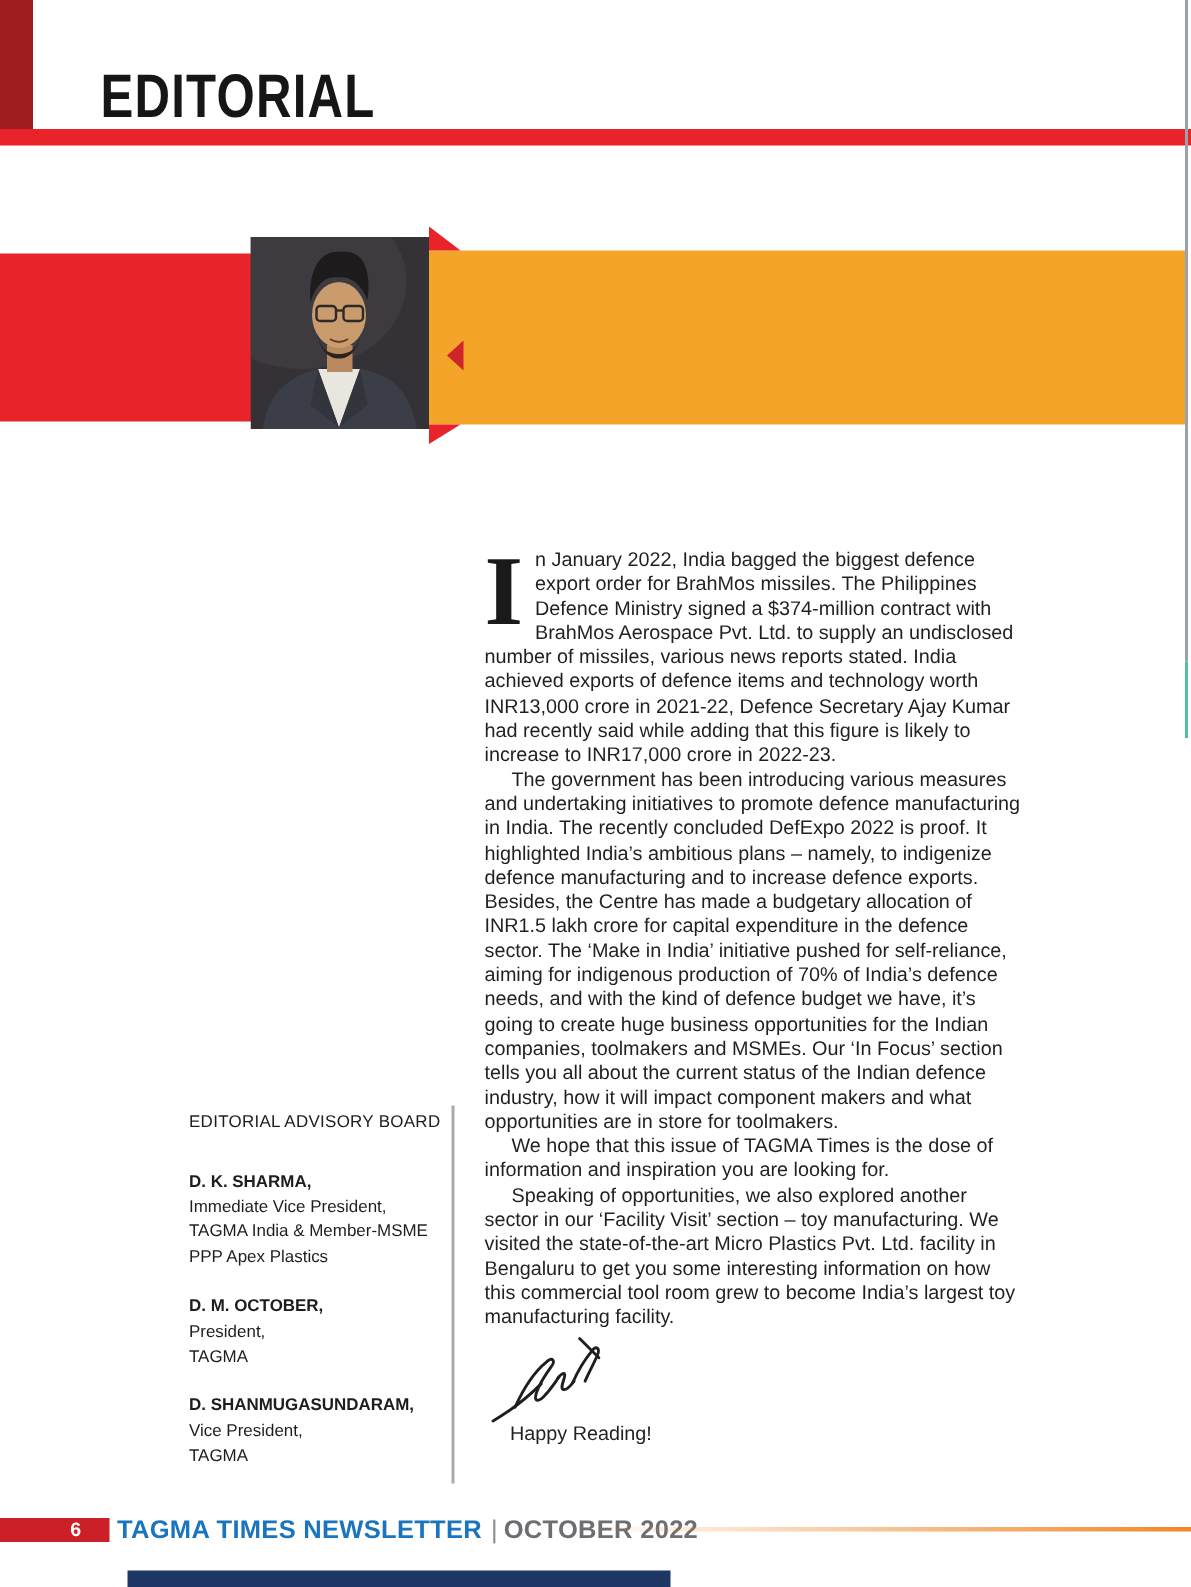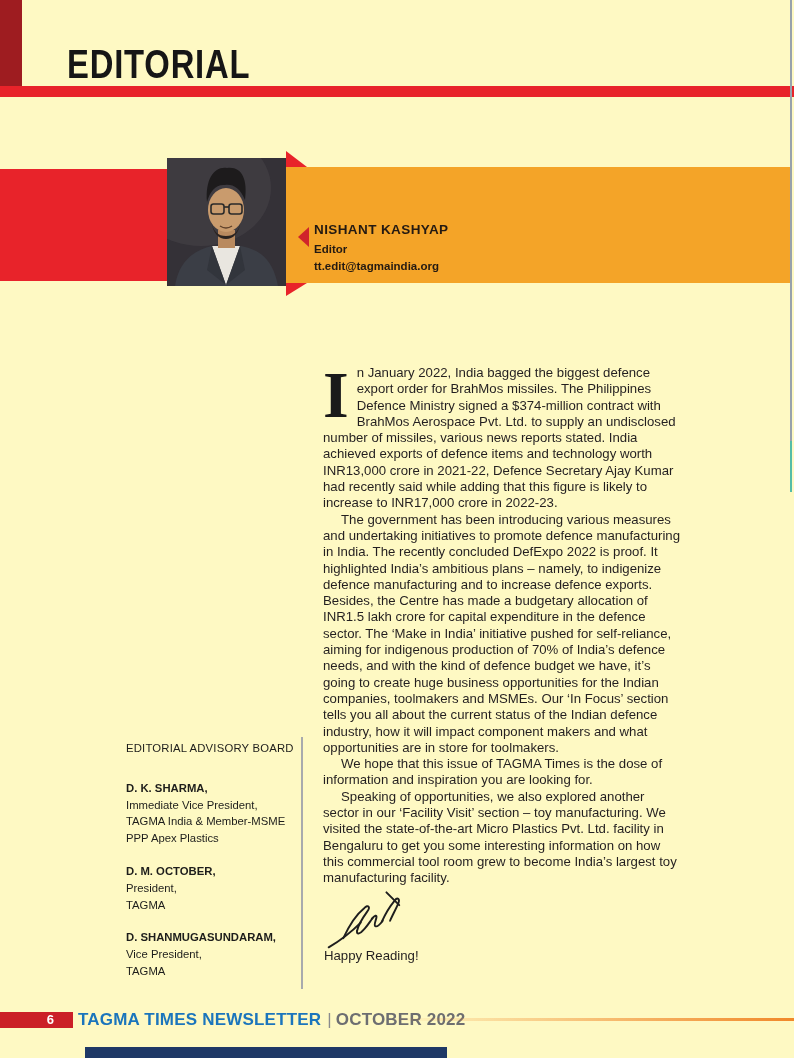--- a/index.html
+++ b/index.html
@@ -1,16 +1,16 @@
 <!DOCTYPE html>
 <html><head>
 <meta charset="utf-8">
 <style>
   html,body{margin:0;padding:0;background:#e9e9e9;}
-  .page{position:relative;width:794px;height:1058px;margin:0 auto;background:#fef9c3;
+  .page{position:relative;width:794px;height:1058px;margin:0 auto;background:#ffffff;
         font-family:"Liberation Sans",sans-serif;overflow:hidden;}
 
   
   .corner-bar{position:absolute;left:0;top:0;width:22px;height:86px;background:#9E1C20;}
   .editorial-heading{position:absolute;left:67px;top:44px;font-size:41px;line-height:41px;
         font-weight:600;color:#161616;letter-spacing:1px;transform:scaleX(.80);
         transform-origin:left center;white-space:nowrap;}
   .red-rule{position:absolute;left:0;top:86px;width:794px;height:11px;background:#E8232A;}
 
   
@@ -31,21 +31,21 @@
   .editor-email{font-size:11.5px;font-weight:700;}
 
   
   .article{position:absolute;left:323px;top:365px;width:361px;color:#231F20;
         font-size:13.2px;line-height:16.3px;}
   .article p{margin:0;}
   .article p.indent{text-indent:18px;}
   .dropcap{float:left;font-family:"Liberation Serif",serif;font-weight:700;
         font-size:66px;line-height:53px;padding:3px 8px 0 0;color:#1a1a1a;}
   .signature{position:absolute;left:323px;top:885px;}
-  .closing{position:absolute;left:324px;top:948px;font-size:13.2px;color:#231F20;}
+  .closing{position:absolute;left:340px;top:948px;font-size:13.2px;color:#231F20;}
 
   
   .advisory{position:absolute;left:126px;top:740px;width:168px;color:#1d1d1b;
         font-size:11.3px;line-height:16.8px;}
   .advisory-title{font-weight:400;letter-spacing:.2px;margin-bottom:23px;}
   .member{margin-bottom:16px;}
   .member-name{font-weight:700;}
   .column-divider{position:absolute;left:301px;top:737px;width:2px;height:252px;background:#A8AAAD;}
 
   
@@ -92,25 +92,20 @@
       <path d="M40 44 C 38 20 48 8 60 10 C 74 8 81 20 78 42 C 73 30 66 26 58 27 C 49 26 43 33 40 44 Z" fill="#1d1b1c"></path>
       <path d="M44 62 C 46 76 52 81 59 81 C 66 81 72 76 74 62 C 72 74 67 78 59 78 C 51 78 46 74 44 62 Z" fill="#2b2320"></path>
       <rect x="44" y="46" width="13" height="10" rx="2.5" fill="none" stroke="#2a2a2a" stroke-width="1.6"></rect>
       <rect x="62" y="46" width="13" height="10" rx="2.5" fill="none" stroke="#2a2a2a" stroke-width="1.6"></rect>
       <line x1="57" y1="49" x2="62" y2="49" stroke="#2a2a2a" stroke-width="1.6"></line>
       <path d="M53 68 Q 59 72 65 68" fill="none" stroke="#5f402a" stroke-width="1.4"></path>
     </svg>
   </div>
 
   <div class="arrow-marker"></div>
-  <div class="banner-text">
-    <div class="editor-name">NISHANT KASHYAP</div>
-    <div class="editor-role">Editor</div>
-    <div class="editor-email">tt.edit@tagmaindia.org</div>
-  </div>
 
   <div class="article">
     <p>
       <span class="dropcap">I</span><span>n January 2022, India bagged the biggest defence export order for BrahMos missiles. The Philippines Defence Ministry signed a $374-million contract with BrahMos Aerospace Pvt. Ltd. to supply an undisclosed number of missiles, various news reports stated. India achieved exports of defence items and technology worth INR13,000 crore in 2021-22, Defence Secretary Ajay Kumar had recently said while adding that this figure is likely to increase to INR17,000 crore in 2022-23.</span>
     </p>
     <p class="indent">The government has been introducing various measures and undertaking initiatives to promote defence manufacturing in India. The recently concluded DefExpo 2022 is proof. It highlighted India’s ambitious plans – namely, to indigenize defence manufacturing and to increase defence exports. Besides, the Centre has made a budgetary allocation of INR1.5 lakh crore for capital expenditure in the defence sector. The ‘Make in India’ initiative pushed for self-reliance, aiming for indigenous production of 70% of India’s defence needs, and with the kind of defence budget we have, it’s going to create huge business opportunities for the Indian companies, toolmakers and MSMEs. Our ‘In Focus’ section tells you all about the current status of the Indian defence industry, how it will impact component makers and what opportunities are in store for toolmakers.</p>
     <p class="indent">We hope that this issue of TAGMA Times is the dose of information and inspiration you are looking for.</p>
     <p class="indent">Speaking of opportunities, we also explored another sector in our ‘Facility Visit’ section – toy manufacturing. We visited the state-of-the-art Micro Plastics Pvt. Ltd. facility in Bengaluru to get you some interesting information on how this commercial tool room grew to become India’s largest toy manufacturing facility.</p>
   </div>
 

